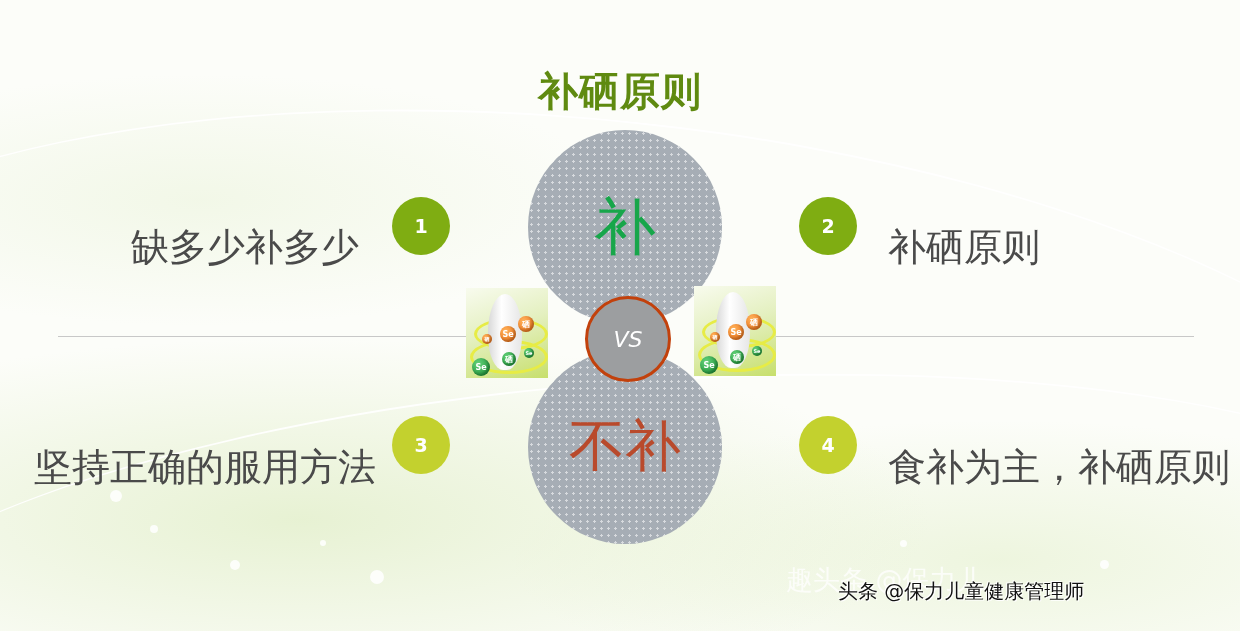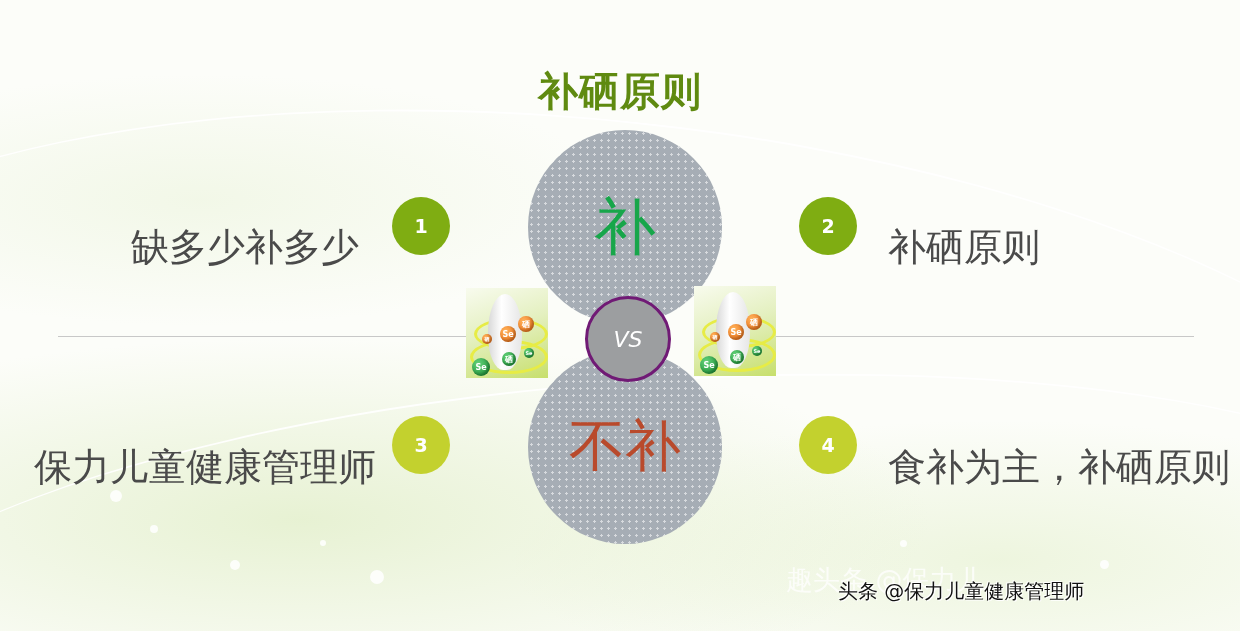--- a/index.html
+++ b/index.html
@@ -32,21 +32,21 @@
   .big-circle {
     position: absolute; width: 194px; height: 194px; border-radius: 50%;
     background-color: #a6adb5;
     background-image: radial-gradient(rgba(255,255,255,0.55) 1px, transparent 1.3px);
     background-size: 7px 7px;
     display: flex; align-items: center; justify-content: center;
     font-size: 62px;
   }
   .vs-circle {
     position: absolute; left: 585px; top: 296px; width: 80px; height: 80px;
-    border-radius: 50%; background: #9c9ea0; border: 3px solid #701a75;
+    border-radius: 50%; background: #9c9ea0; border: 3px solid #c2410c;
     display: flex; align-items: center; justify-content: center;
     color: #ffffff; font-style: italic; font-size: 22px;
   }
   .badge {
     position: absolute; width: 58px; height: 58px; border-radius: 50%;
     display: flex; align-items: center; justify-content: center;
     color: #ffffff; font-weight: bold; font-size: 19px;
   }
   .label {
     position: absolute; font-size: 38px; color: #4a4a4a; white-space: nowrap;
@@ -141,21 +141,21 @@
 <div class="label" style="left:131px; top:222px;">缺多少补多少</div>
 
 <div class="badge" style="left:799px; top:197px; background:#7fad12;">
   <span>2</span>
 </div>
 <div class="label" style="left:888px; top:222px;">补硒原则</div>
 
 <div class="badge" style="left:392px; top:416px; background:#c3d12e;">
   <span>3</span>
 </div>
-<div class="label" style="left:34px; top:442px;">保力儿童健康管理师</div>
+<div class="label" style="left:34px; top:442px;">坚持正确的服用方法</div>
 
 <div class="badge" style="left:799px; top:416px; background:#c3d12e;">
   <span>4</span>
 </div>
 <div class="label" style="left:888px; top:442px;">食补为主，补硒原则</div>
 
 <div class="watermark-faint">趣头条 @保力儿</div>
 <div class="watermark">头条 @保力儿童健康管理师</div>
 
 </body></html>

